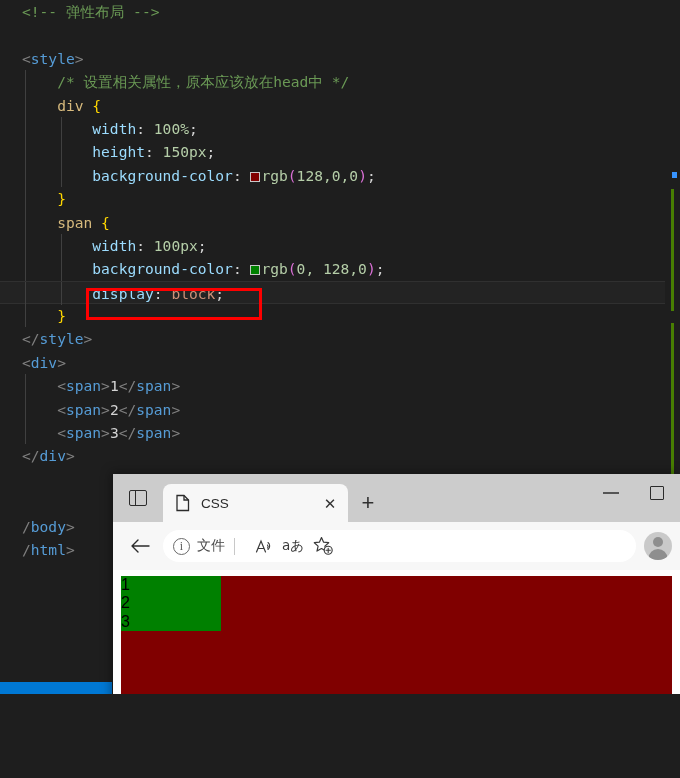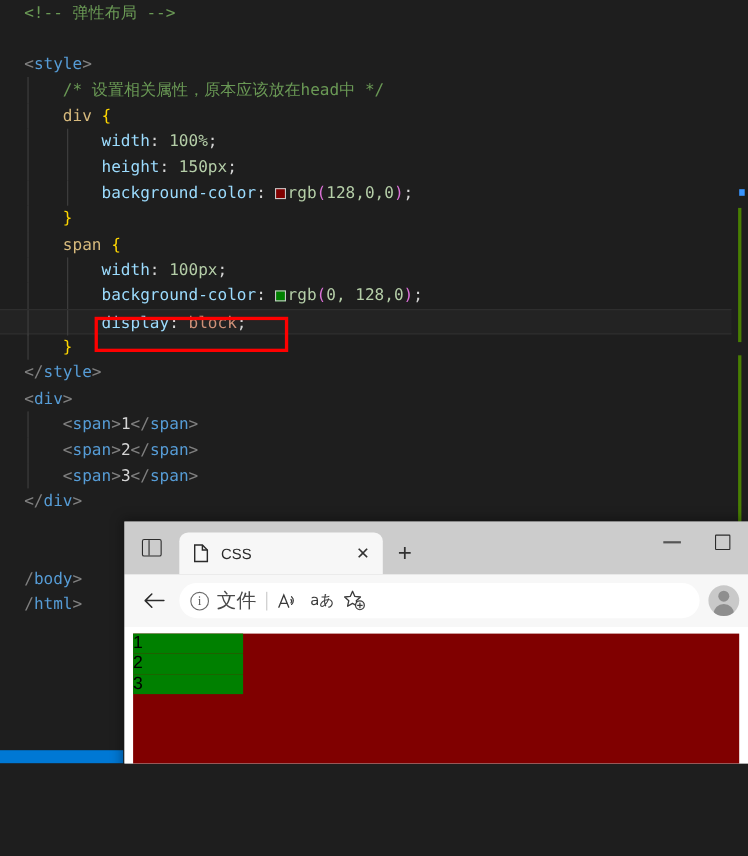--- a/index.html
+++ b/index.html
@@ -97,21 +97,21 @@
     position: absolute; left: 0; bottom: 0;
     width: 112px; height: 12px;
     background: #0078d4;
   }
 
   
   .browser {
     position: absolute;
     left: 113px; top: 474px;
     width: 567px; height: 304px;
-    background: #a3a3a3;
+    background: #84cc16;
     box-shadow: -2px -2px 10px rgba(0,0,0,.35);
     overflow: hidden;
   }
 
   .titlebar {
     position: relative;
     height: 48px;
     background: #cccccc;
     display: flex; align-items: flex-end;
   }
@@ -202,36 +202,36 @@
     width: 17px; height: 17px; flex: 0 0 17px;
     border: 1.4px solid #6a6a6a; border-radius: 50%;
     color: #5a5a5a;
     font-family: "Liberation Serif", serif;
     font-size: 12px;
     display: flex; align-items: center; justify-content: center;
     line-height: 1;
   }
   .url-scheme {
     font-family: Liberation Mono, monospace;
-    font-size: 18px; color: #4a4a4a;
+    font-size: 14px; color: #4a4a4a;
     margin-left: 7px;
   }
   .url-div {
     width: 1px; height: 17px; background: #c8c8c8;
     margin: 0 9px;
   }
   .url-text {
     flex: 1;
     font-family: "Liberation Sans", sans-serif;
     font-size: 13.5px; color: #1a1a1a;
     white-space: nowrap; overflow: hidden;
   }
   .tb-icon {
     width: 30px; height: 30px; flex: 0 0 30px;
-    display: flex; align-items: center; justify-content: flex-start;
+    display: flex; align-items: center; justify-content: flex-end;
     color: #3a3a3a;
   }
   .avatar {
     width: 28px; height: 28px; flex: 0 0 28px;
     border-radius: 50%;
     background: #c9c9c9;
     margin-left: 8px;
     position: relative; overflow: hidden;
   }
   .avatar::before {

